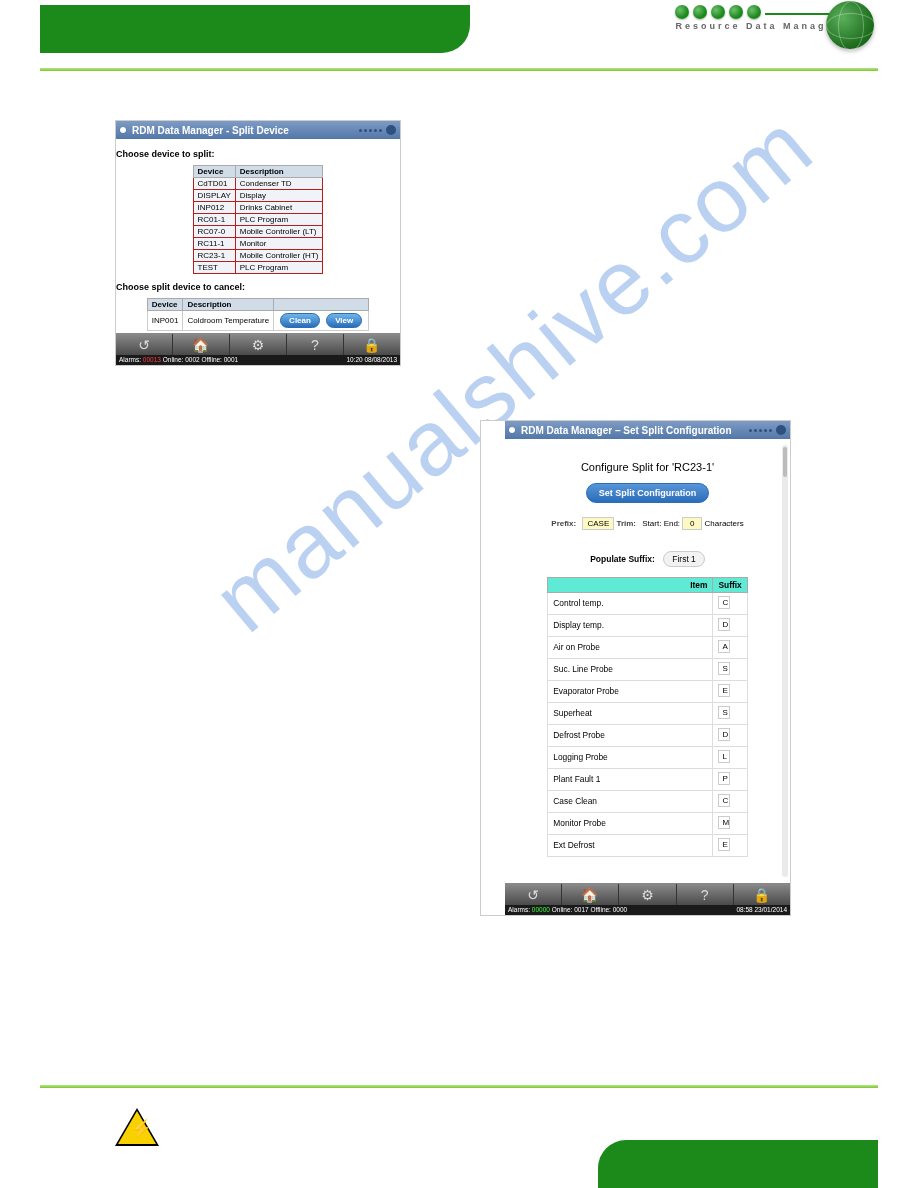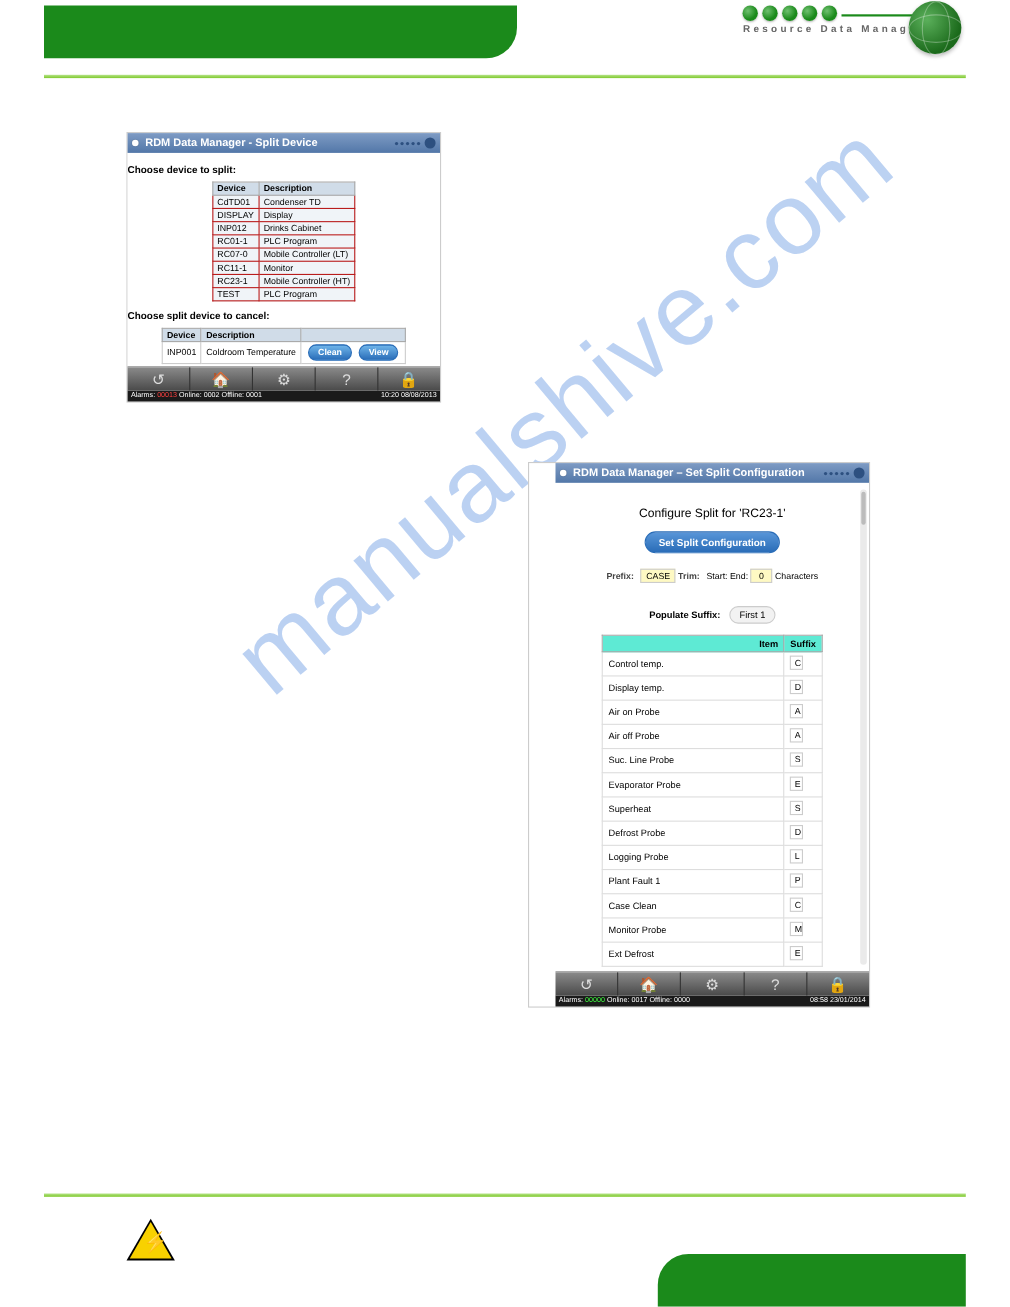--- a/index.html
+++ b/index.html
@@ -242,24 +242,20 @@
           </tr>
       <tr>
             <td>Display temp.</td>
             <td class="suffix-cell"><span class="suf-box">D</span></td>
           </tr>
       <tr>
             <td>Air on Probe</td>
             <td class="suffix-cell"><span class="suf-box">A</span></td>
           </tr>
       <tr>
-            <td>Air off Probe</td>
-            <td class="suffix-cell"><span class="suf-box">A</span></td>
-          </tr>
-      <tr>
             <td>Suc. Line Probe</td>
             <td class="suffix-cell"><span class="suf-box">S</span></td>
           </tr>
       <tr>
             <td>Evaporator Probe</td>
             <td class="suffix-cell"><span class="suf-box">E</span></td>
           </tr>
       <tr>
             <td>Superheat</td>
             <td class="suffix-cell"><span class="suf-box">S</span></td>

